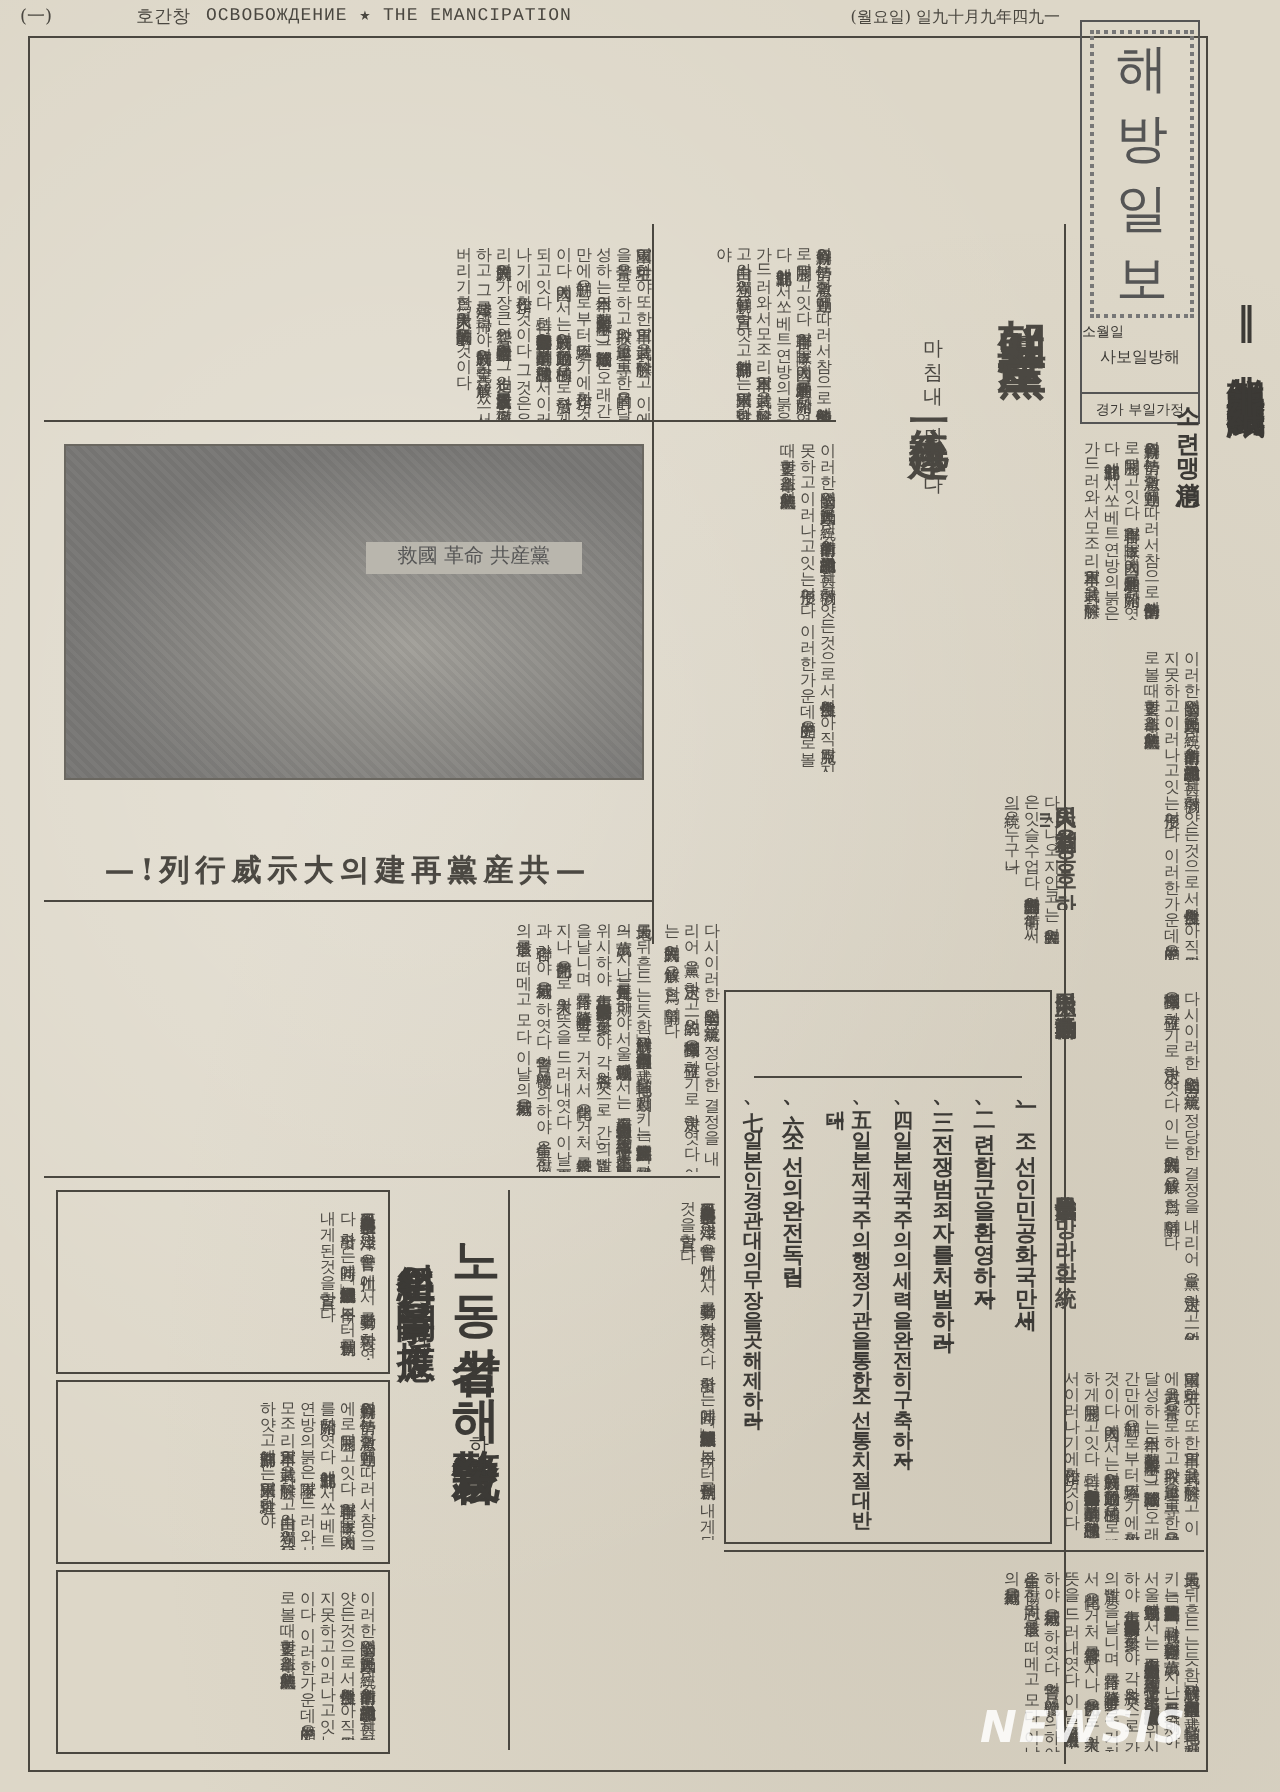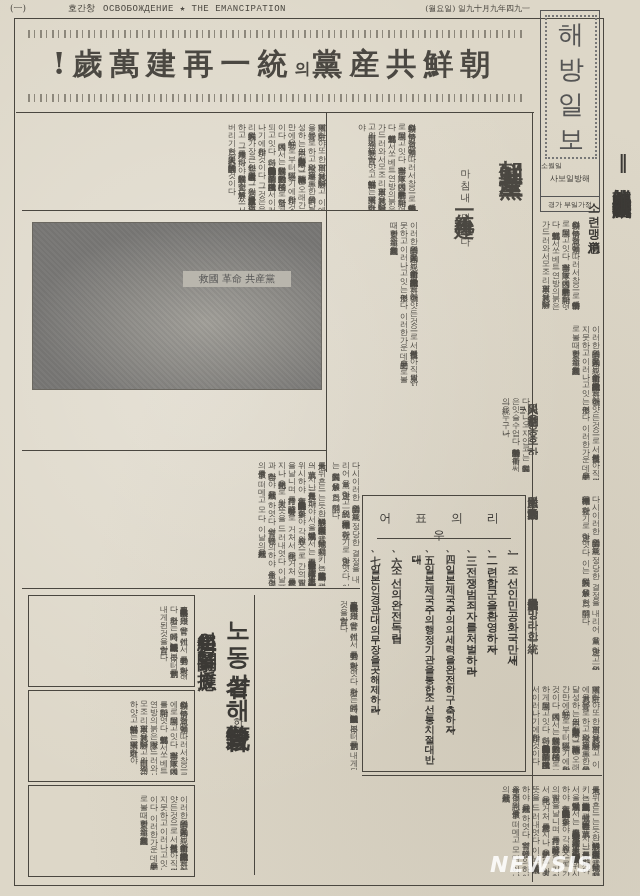--- a/index.html
+++ b/index.html
@@ -144,27 +144,20 @@
 
   <div class="masthead-strip">
     <span class="num">(一)</span>
     <span>호간창</span>
     <span class="latin">OCBOБОЖДЕНИЕ ★ THE EMANCIPATION</span>
     <span class="date">(월요일) 일九十月九年四九一</span>
   </div>
 
   <div class="frame"></div>
 
-  <div class="headline-box">
-    <div class="ornament top"></div>
-    <div class="headline">
-      <span>!歲萬建再一統</span><span class="small">의</span><span>黨産共鮮朝</span>
-    </div>
-    <div class="ornament bottom"></div>
-  </div>
 
   <div class="nameplate">
     <div class="title-box">
       <span>해</span>
       <span>방</span>
       <span>일</span>
       <span>보</span>
     </div>
     <div class="sub1">소월일</div>
     <div class="sub2">사보일방해</div>
@@ -188,20 +181,21 @@
     </div>
   </div>
 
   <div class="vtext" style="left:330px; top:216px; width:88px; height:170px;">이러한全國的인人民運動은統一된革命的前衛의意識的組織的指導가甚히微弱하얏든것으로서自然發生性이아직克服되지못하고이러나고잇는形便이다 이러한가운데歷史的으로볼때重要한革命의統一的共産黨이</div>
   <div class="vtext" style="left:330px; top:392px; width:200px; height:80px;">다시나오지안코는 朝鮮人民의解放은잇슬수업다 朝鮮勞働階級의前衛로써共産黨의統一은누구나!</div>
 
   <div class="photo">
     <div class="banner">救國 革命 共産黨</div>
   </div>
 
+  <div class="sub-head two">—!列行威示大의建再黨産共—</div>
   <div class="hline" style="left:22px; top:450px; width:304px;"></div>
 
   <div class="vtext" style="left:26px; top:456px; width:300px; height:130px;">天地를뒤흔드는듯한「解放朝鮮」과「日本帝國主義打倒」의步武! 地軸을震動시키는「朝鮮共産黨再建萬歲!」의喊聲과「聯合軍歡迎의萬歲!」 지난九月一日正午를期하야서울京城運動場에서는 府內各工場 勞動組合員 化學 金屬 纖維 交通 運送 土木 出版 印刷 等各産業別男女勞働組合員을위시하야 靑年 學生 市民等其外勤勞人民大衆一萬數千名이參集하야 각各旗와「스로-간」의旗빨을날니며 行路를鍾路 黃金町으로 거처서 化門을거처 總督府를지나 光化門前으로 大衆의뜻을 드러내엿다 이날勞働者 一般市民과 聯合하야 示威行列을 하엿다 警官의發砲에의하야 生命을傷한同志의遺骸를 떠메고 모다 이날의示威行列을</div>
   <div class="hline" style="left:22px; top:588px; width:338px;"></div>
   <div class="vtext" style="left:330px; top:456px; width:30px; height:130px;">다시이러한 全國的인統一黨은 정당한 결정을 내리어 黨을 決定하고 統一的인 指導機關을 確立하기로 決定하엿다 이는 朝鮮人民의 解放을 爲한 鬪爭이다</div>
 
   <div class="boxed" style="left:28px; top:595px; width:165px; height:90px;"></div>
   <div class="boxed" style="left:28px; top:690px; width:165px; height:90px;"></div>
   <div class="boxed" style="left:28px; top:785px; width:165px; height:90px;"></div>
   <div class="vtext" style="left:32px; top:600px; width:156px; height:80px;">八月十五日以後 日本帝國主義의殘滓인 警官은 仁川에서 勞動者를 殺害하엿다 出發하는同時에 鮮黨機關紙「解放日報」는 今日부터創刊號를 내게된것을宣言한다</div>
@@ -211,21 +205,20 @@
   <div class="labor-head">
     <span>노동者살해警官銃殺</span><span class="small-k">하라</span>
   </div>
   <div class="labor-sub">
     <span>仁川勞組의鬪爭을應援</span><span class="small-k">하자</span>
   </div>
   <div class="vline" style="left:254px; top:595px; height:280px;"></div>
   <div class="vtext" style="left:258px; top:595px; width:100px; height:175px;">八月十五日以後 日本帝國主義의殘滓인 警官은 仁川에서 勞動者를 殺害하엿다 出發하는同時에 鮮黨機關紙「解放日報」는 今日부터創刊號를 내게된것을宣言한다</div>
 
   <div class="slogans">
-    <div class="title">어 표 의 리 우</div>
     <div class="rule"></div>
     <div class="list">
       <div class="slogan"><span class="n">一、</span><span>조선인민공화국만세!</span></div>
       <div class="slogan"><span class="n">二、</span><span>련합군을환영하자!</span></div>
       <div class="slogan"><span class="n">三、</span><span>전쟁범죄자를처벌하라!</span></div>
       <div class="slogan" style="font-size:10px;"><span class="n">四、</span><span>일본제국주의의세력을완전히구축하자!</span></div>
       <div class="slogan" style="font-size:10px;"><span class="n">五、</span><span>일본제국주의행정기관을통한조선통치절대반대!</span></div>
       <div class="slogan"><span class="n">六、</span><span>조선의완전독립!</span></div>
       <div class="slogan" style="font-size:10px;"><span class="n">七、</span><span>일본인경관대의무장을곳해제하라!</span></div>
     </div>

